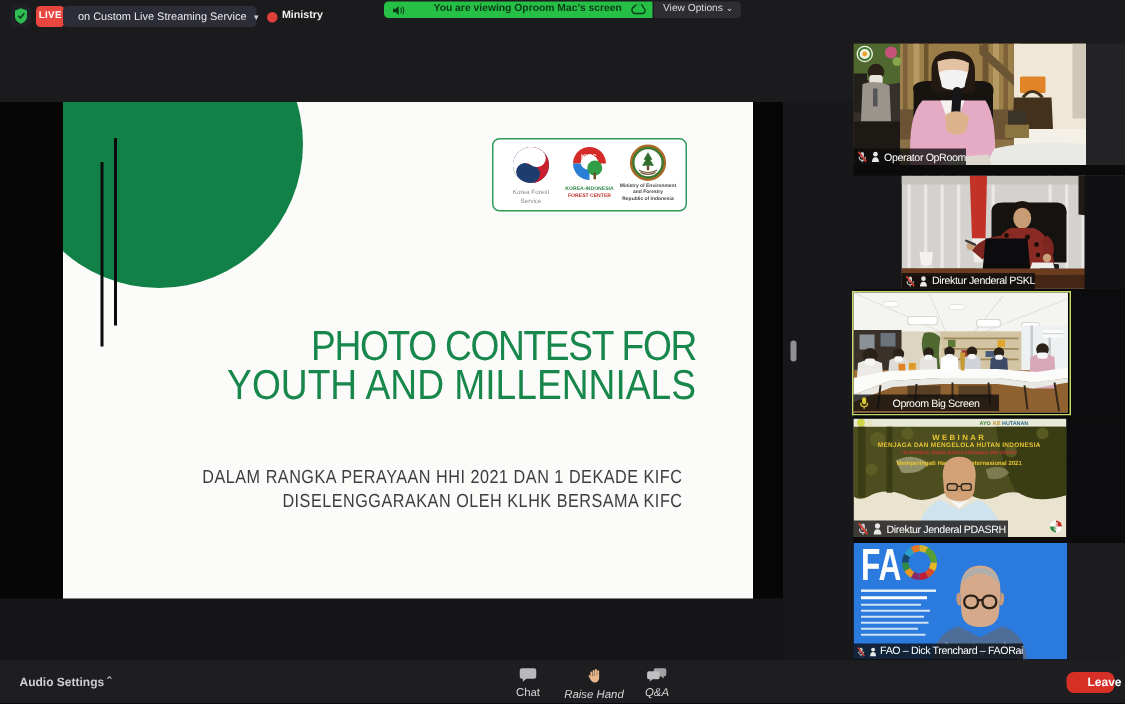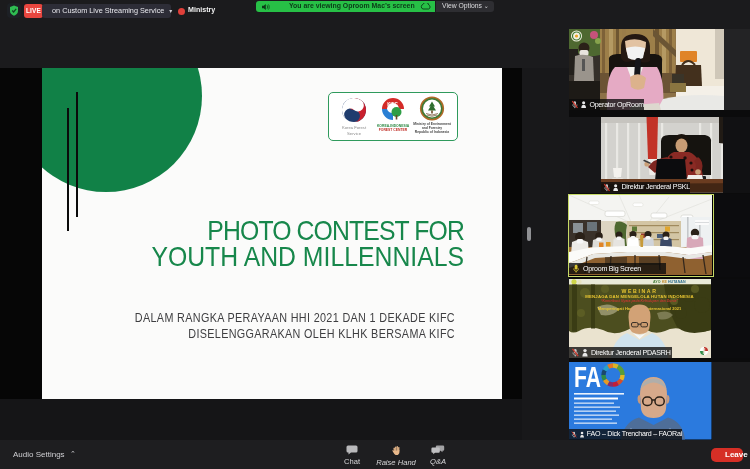--- a/index.html
+++ b/index.html
@@ -37,21 +37,21 @@
 
   
   #panel { left:522px; top:68px; width:228px; height:372px; background:#171719; }
   #handle { left:527px; top:227px; width:3.5px; height:14px; border-radius:2px; background:#909194; }
   .tile { background:#000; filter:blur(0.35px); }
 
   .namebar { position:absolute; background:rgba(12,12,12,0.78); color:#fff; font-size:7.1px; letter-spacing:-0.25px; display:flex; align-items:center; white-space:nowrap; overflow:hidden;text-align:center; }
 
   
   #botbar { left:0; top:440px; width:750px; height:29px; background:#1e1e20; }
-  #audioset { left:13px; top:450px; color:#cfcfd2; font-size:8px; }
+  #audioset { left:13px; top:450px; color:#cfcfd2; font-size:8px;font-weight:bold; }
   #audiocar { left:70px; top:450px; color:#cfcfd2; font-size:7px; }
   .bottombtn { position:absolute; color:#d6d6d8; font-size:7.6px; text-align:center; }
   #leave { left:711px; top:448px; width:32px; height:13.5px; border-radius:5px; background:#d62f26;
            color:#fff; font-size:8px; font-weight:bold; text-align:center; line-height:13.5px;padding-left:14px; }
 </style>
 </head>
 <body>
 <div id="page">
 
   <div id="topbar" class="abs"></div>
@@ -345,21 +345,21 @@
           <line x1="134" y1="60" x2="137" y2="79"></line>
       </g>
       <path d="M36 62 H58 V70 H36 Z" fill="#2e241a" opacity="0.55"></path>
       <path d="M70 62 H92 V70 H70 Z" fill="#2e241a" opacity="0.55"></path>
     </svg>
     <div class="namebar" style="left:0;top:68px;width:97px;height:11px;">
       <svg width="10" height="9" viewBox="0 0 10 9" style="margin-left:2px">
         <rect x="3.7" y="0.8" width="2.8" height="4.8" rx="1.4" fill="#d8c433"></rect>
         <path d="M2.8 4.5 C2.8 8 7.4 8 7.4 4.5 M5.1 7 V8.5" stroke="#d8c433" stroke-width="0.9" fill="none"></path>
       </svg>
-      <span style="margin-left:2px">Oproom Big Screen</span>
+      <span style="margin-left:14px">Oproom Big Screen</span>
     </div>
   </div>
   <div id="t4" class="tile abs" style="left:569px;top:279px;width:142px;height:79px;">
     <svg width="142" height="79" viewBox="0 0 142 79">
       <rect width="142" height="79" fill="#eae3cf"></rect>
 
       <rect x="0" y="0" width="142" height="5.5" fill="#e9ead8"></rect>
       <circle cx="5" cy="2.8" r="2.6" fill="#cfd649"></circle>
       <circle cx="10.5" cy="2.8" r="2.2" fill="#e8e4c0"></circle>
       <g font-size="3.6" font-weight="bold">

